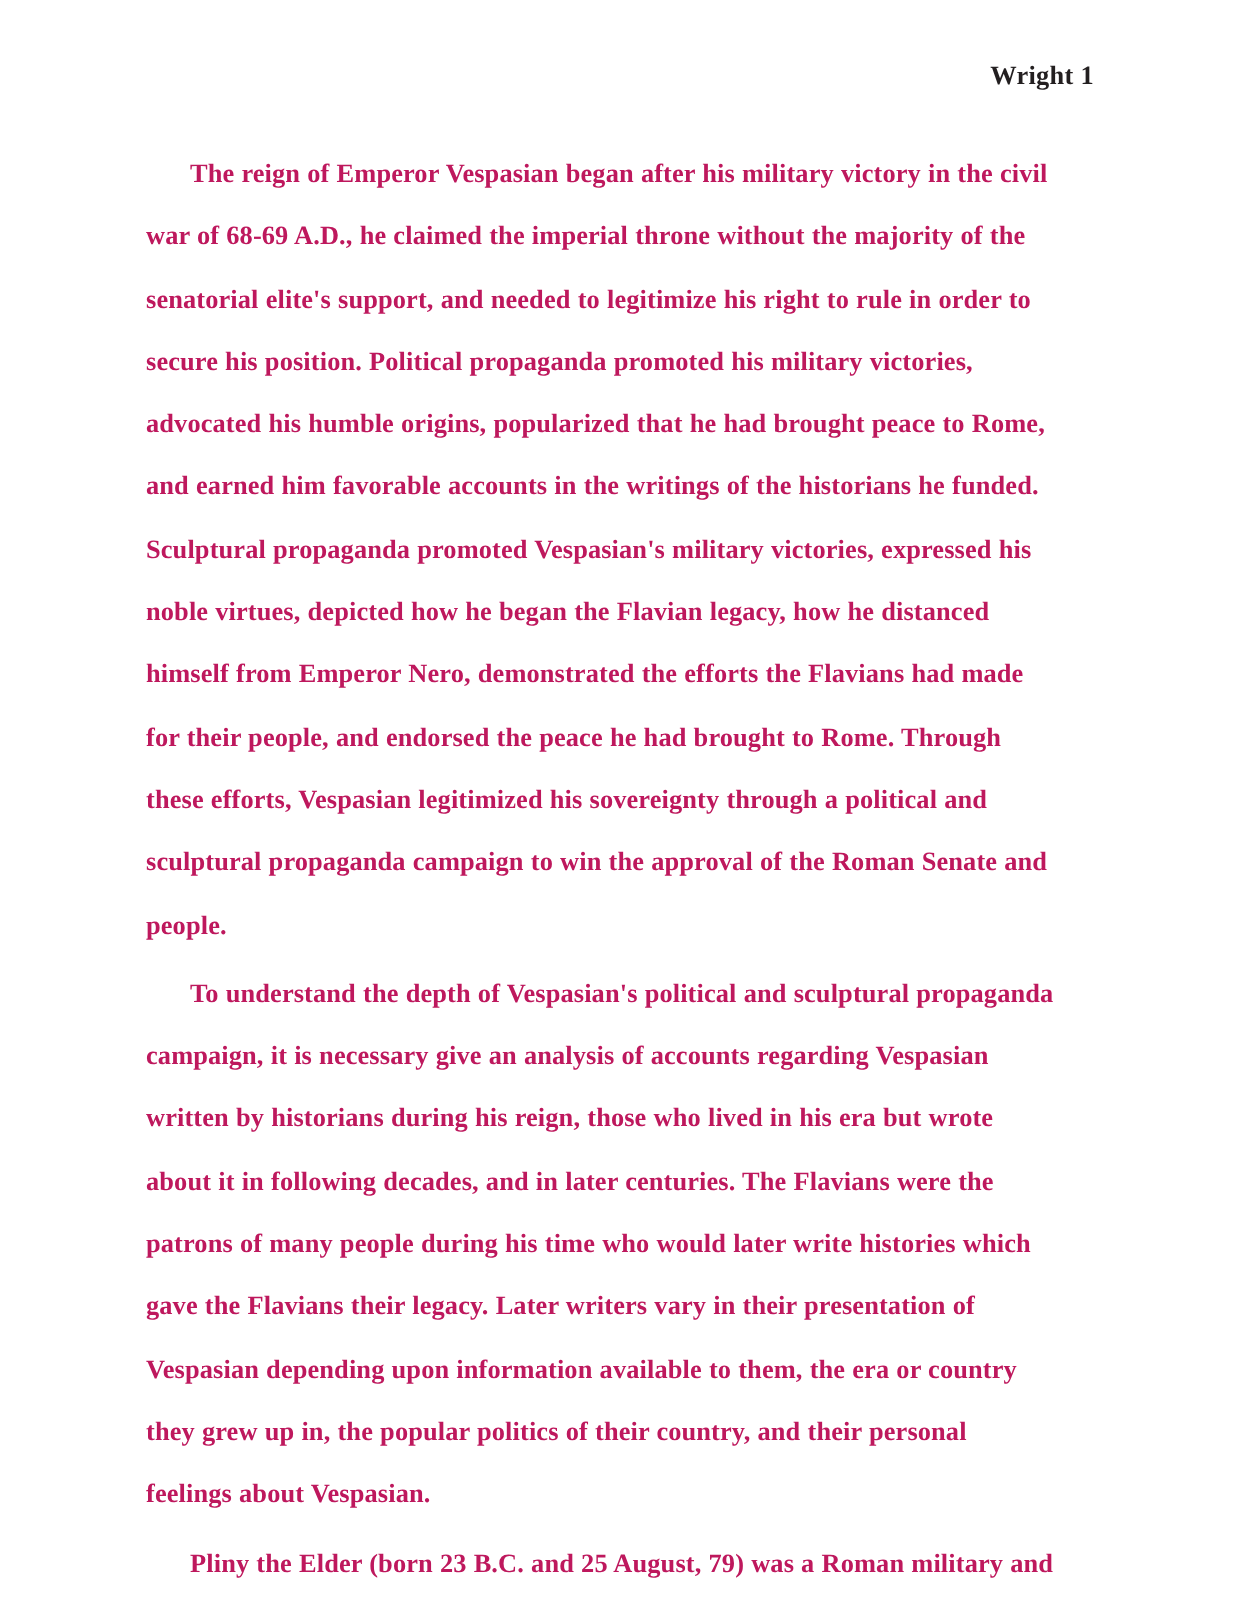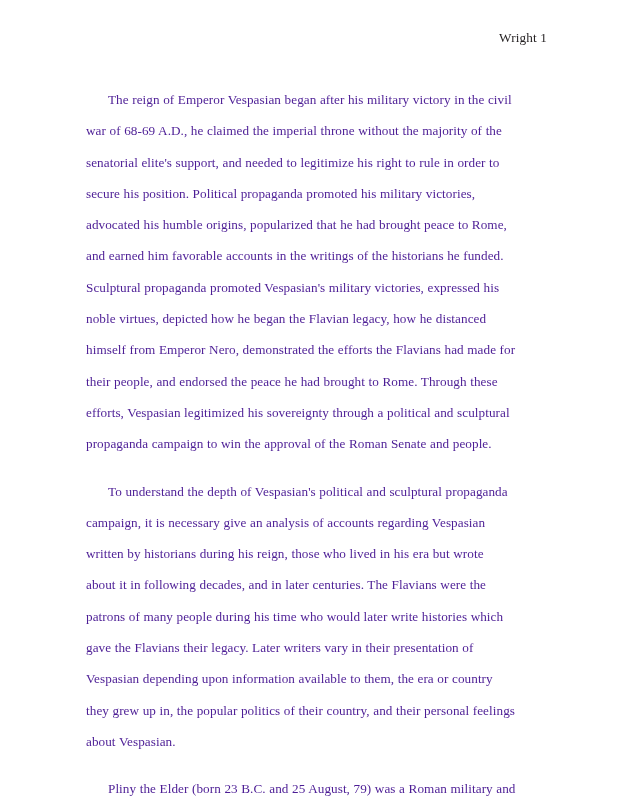--- a/index.html
+++ b/index.html
@@ -21,37 +21,39 @@
   .page-header {
     position: absolute;
     top: 30px;
     left: 70px;
     right: 71px;
     text-align: right;
     font-size: 13.2px;
     line-height: 16px;
     letter-spacing: 0.15px;
     color: #231f20;
+    font-weight: bold;
   }
   .body-text {
     position: absolute;
     top: 68px;
     left: 70px;
     width: 462px;
   }
   .para {
-    margin: 16px;
+    margin: 3px;
     font-size: 13.2px;
     line-height: 31.3px;
     text-align: left;
     text-indent: 22px;
     letter-spacing: 0.06px;
     word-spacing: 0.2px;
-    color: #4c1d95;
+    color: #be185d;
     hyphens: none;
+    font-weight: bold;
     -webkit-hyphens: none;
   }
   .para + .para {
     margin-top: 0;
   }
   .title-italic {
     font-style: italic;
   }
 </style>
 </head>

